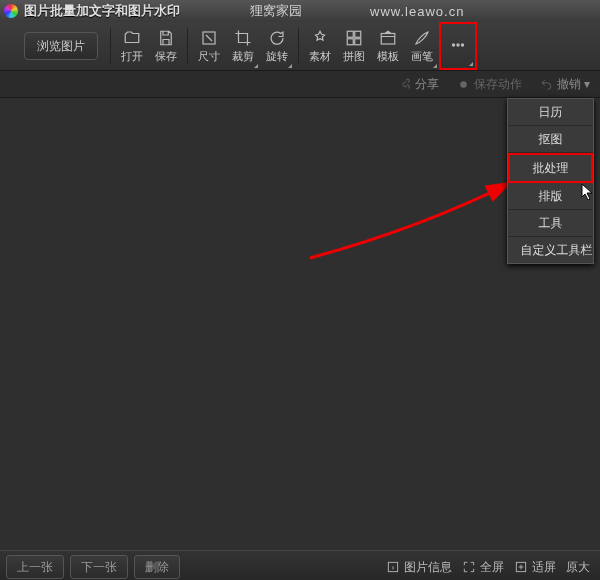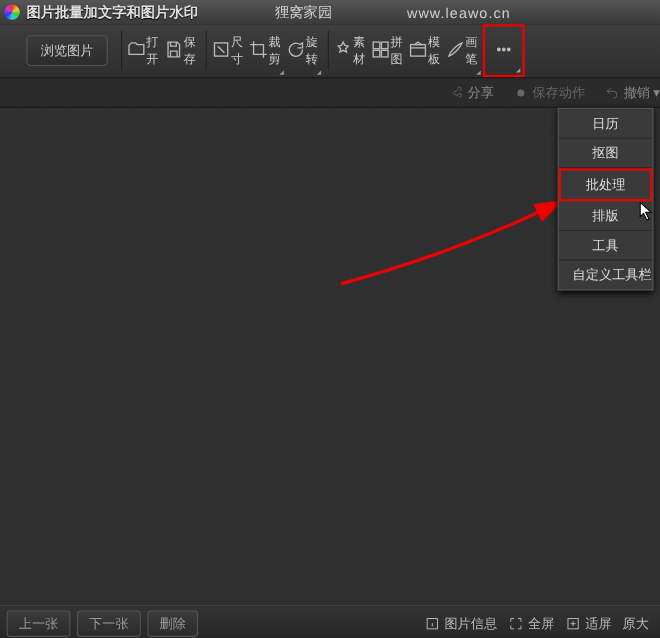--- a/index.html
+++ b/index.html
@@ -4,27 +4,27 @@
 <style>
   html,body{margin:0;padding:0;width:600px;height:580px;background:#000;overflow:hidden;font-family:"Microsoft YaHei",SimSun,Arial,sans-serif;color:#aaa;font-size:12px;}
   .titlebar{height:22px;background:linear-gradient(#555,#3a3a3a);display:flex;align-items:center;padding-left:4px;position:relative;}
   .titlebar .logo{width:14px;height:14px;border-radius:50%;background:conic-gradient(#e33,#ec3,#3c3,#3ce,#33e,#c3e,#e33);margin-right:6px;}
   .titlebar .title{color:#e0e0e0;font-size:13px;font-weight:bold;text-shadow:0 1px 1px #000;}
   .titlebar .site{position:absolute;left:250px;color:#d0d0d0;font-size:13px;}
   .titlebar .url{position:absolute;left:370px;color:#d0d0d0;font-size:13px;letter-spacing:1px;}
   .toolbar{height:48px;background:linear-gradient(#3d3d3d,#2f2f2f);border-bottom:1px solid #1a1a1a;display:flex;align-items:stretch;padding:0 20px;position:relative;}
   .browse-btn{align-self:center;margin:0 8px 0 4px;height:26px;padding:0 12px;border:1px solid #555;border-radius:4px;background:linear-gradient(#3a3a3a,#2b2b2b);color:#ccc;display:flex;align-items:center;cursor:pointer;}
   .vdiv{width:1px;background:#222;margin:6px 4px;}
-  .tbtn{display:flex;align-items:center;justify-content:center;width:34px;cursor:pointer;color:#ccc;position:relative;}
+  .tbtn{display:flex;flex-direction:column;align-items:center;justify-content:center;width:34px;cursor:pointer;color:#ccc;position:relative;}
   .tbtn .ico{width:18px;height:18px;margin-bottom:2px;display:flex;align-items:center;justify-content:center;}
   .tbtn .ico svg{width:18px;height:18px;fill:none;stroke:#bbb;stroke-width:1.6;}
   .tbtn .lbl{font-size:11px;}
   .tbtn .dd{position:absolute;bottom:2px;right:2px;width:0;height:0;border-left:4px solid transparent;border-bottom:4px solid #999;}
   .more-btn{border:2px solid #e00;}
-  .secbar{height:26px;background:#2b2b2b;border-bottom:1px solid #1a1a1a;display:flex;justify-content:flex-end;color:#888;}
+  .secbar{height:26px;background:#2b2b2b;border-bottom:1px solid #1a1a1a;display:flex;justify-content:flex-end;padding-right:10px;color:#888;}
   .secbar .seg{display:flex;align-items:center;margin-left:18px;cursor:pointer;}
   .secbar .seg svg{width:13px;height:13px;margin-right:4px;fill:#888;stroke:#888;}
   .canvas{position:relative;height:452px;background:#2f2f2f;background-image:radial-gradient(#333 0.5px,transparent 0.5px);background-size:4px 4px;}
   .arrow{position:absolute;left:300px;top:30px;pointer-events:none;}
   .dropdown{position:absolute;right:6px;top:0;width:85px;background:#3a3a3a;border:1px solid #555;box-shadow:0 2px 6px #000;}
   .dropdown .mi{height:26px;display:flex;align-items:center;justify-content:center;color:#ddd;border-bottom:1px solid #2a2a2a;cursor:pointer;font-size:12px;}
   .dropdown .mi:last-child{border-bottom:none;padding-left:12px;}
   .dropdown .mi.hl{border:2px solid #e00;height:26px;}
   .cursor{position:absolute;right:3px;top:85px;pointer-events:none;}
   .bottombar{height:32px;background:linear-gradient(#333,#262626);display:flex;align-items:center;border-top:1px solid #444;}

